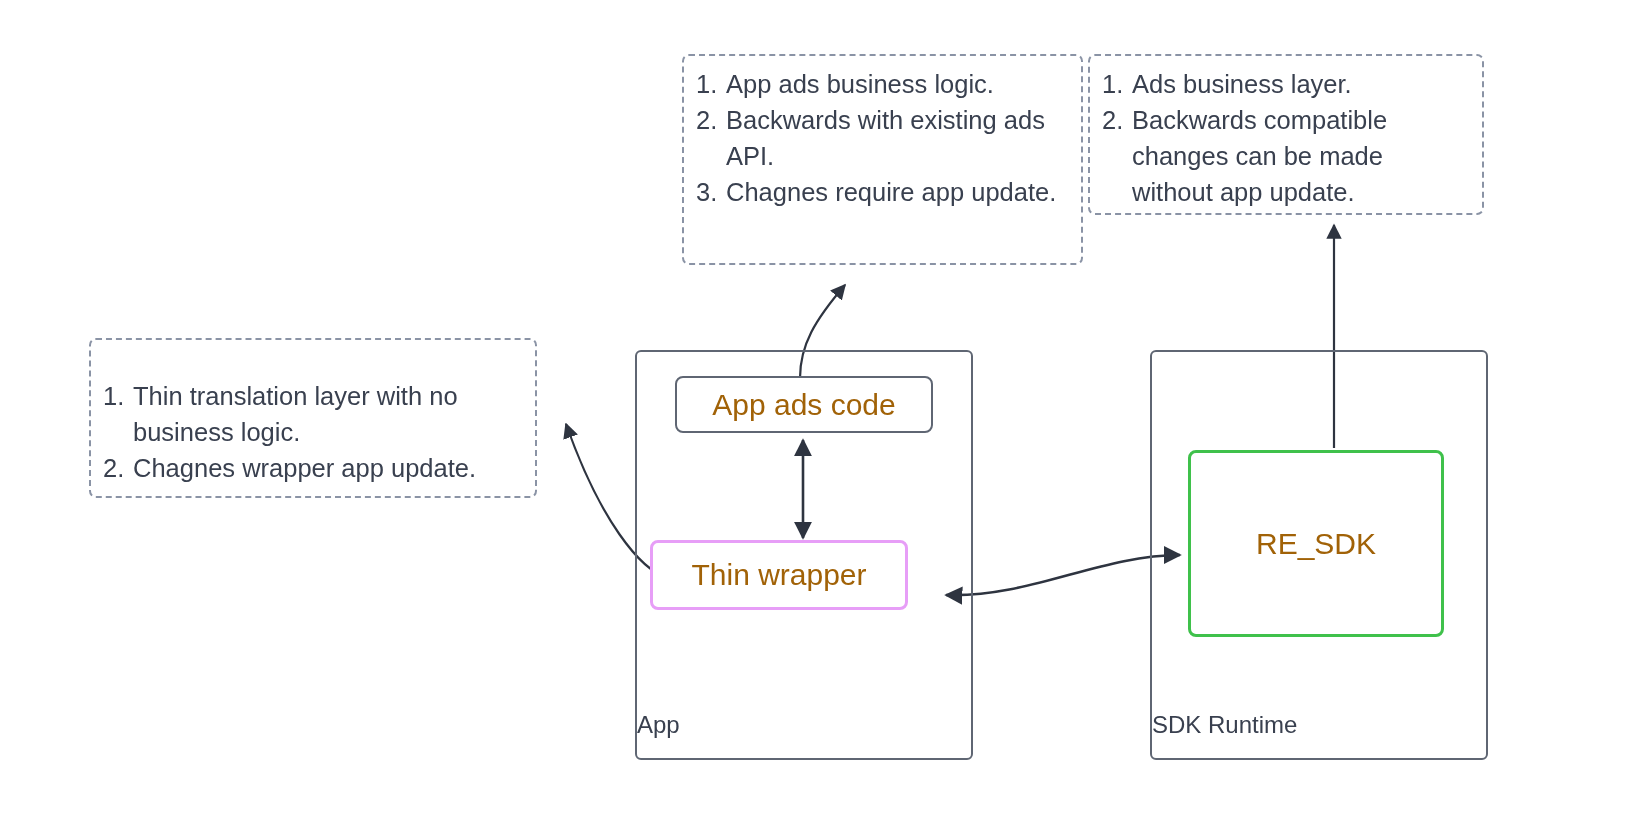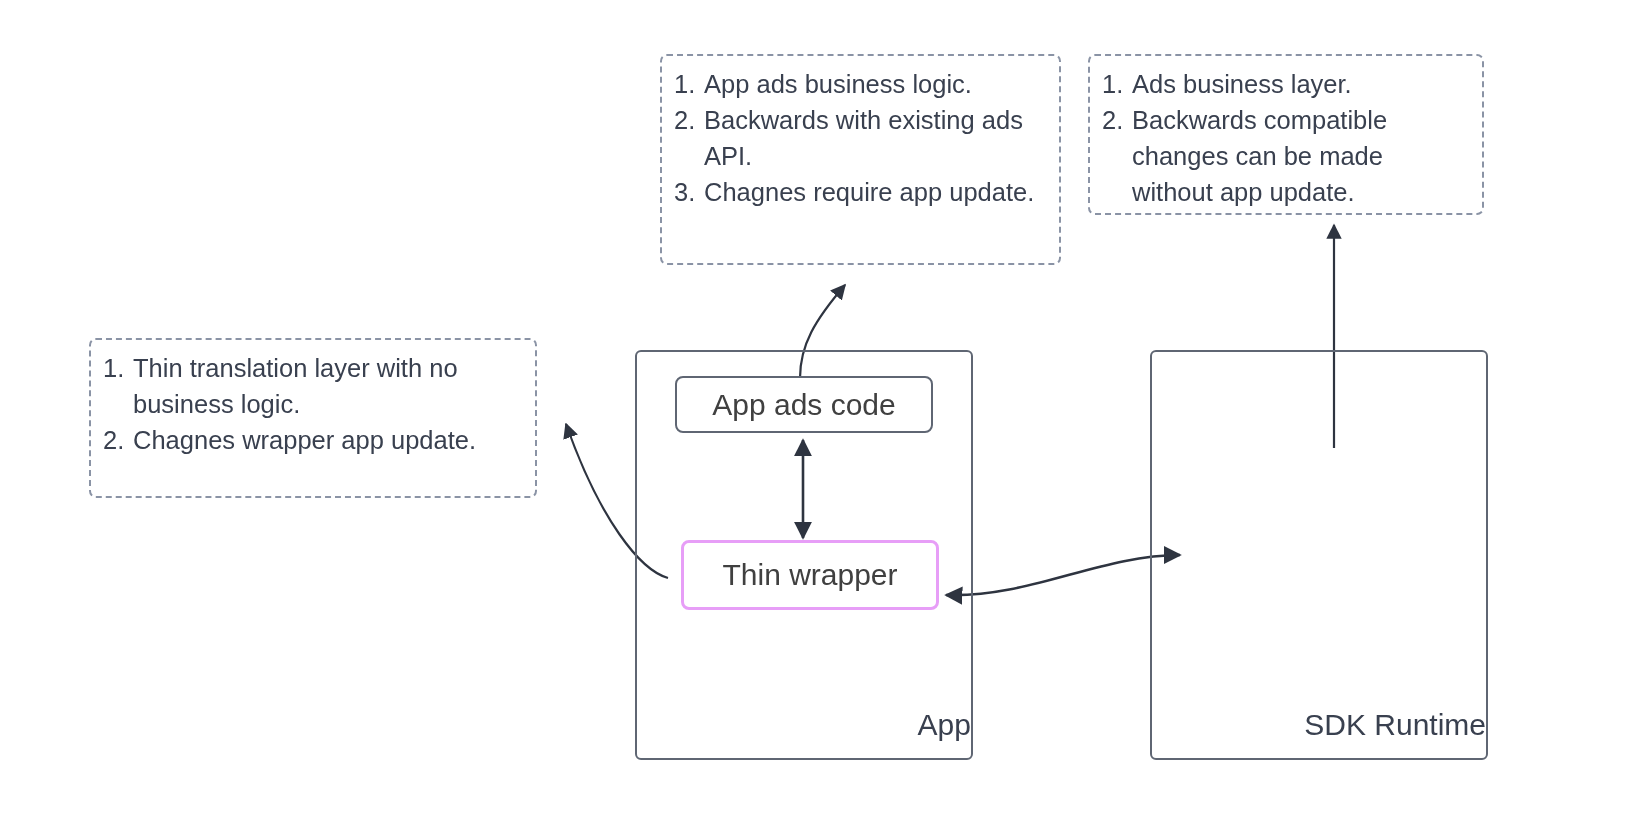--- a/index.html
+++ b/index.html
@@ -55,67 +55,67 @@
   .note li::before {
     content: counter(noteitem) ".";
     position: absolute;
     left: 0;
     top: 0;
     font-size: 25.5px;
     line-height: 36px;
     color: #39404f;
   }
 
-  #note-app-ads   { left: 660px; top: 54px;  width: 401px; height: 211px; }
+  #note-app-ads   { left: 682px; top: 54px;  width: 401px; height: 211px; }
   #note-sdk       { left: 1088px; top: 54px;  width: 396px; height: 161px; }
   #note-wrapper   { left: 89px;  top: 338px; width: 448px; height: 160px;
-                    display: flex; align-items: flex-start; }
+                    display: flex; align-items: flex-end; }
 
   
   .container-box {
     position: absolute;
     box-sizing: border-box;
     border: 2px solid #5f6673;
     border-radius: 6px;
     background: transparent;
   }
   #box-app         { left: 635px;  top: 350px; width: 338px; height: 410px; }
   #box-sdk-runtime { left: 1150px; top: 350px; width: 338px; height: 410px; }
 
   .container-label {
     position: absolute;
     left: 0;
     right: 0;
     bottom: 14px;
-    text-align: right;
-    font-size: 30px;
+    text-align: left;
+    font-size: 24px;
     line-height: 38px;
     color: #39404f;
   }
 
   
   .node {
     position: absolute;
     box-sizing: border-box;
     display: flex;
     align-items: center;
     justify-content: center;
     border-radius: 8px;
     background: #ffffff;
     font-size: 30px;
     line-height: 36px;
-    color: #404040;
+    color: #a16207;
     text-align: center;
   }
   #node-app-ads-code {
     left: 675px; top: 376px; width: 258px; height: 57px;
     border: 2px solid #5f6673;
   }
   #node-thin-wrapper {
-    left: 681px; top: 540px; width: 258px; height: 70px;
+    left: 650px; top: 540px; width: 258px; height: 70px;
     border: 3px solid #e79ef7;
   }
   #node-re-sdk {
     left: 1188px; top: 450px; width: 256px; height: 187px;
     border: 3px solid #3fc14b;
   }
 </style>
 </head>
 <body>
 
@@ -173,14 +173,17 @@
   </div>
 
   <div class="node" id="node-app-ads-code">
     <span>App ads code</span>
   </div>
 
   <div class="node" id="node-thin-wrapper">
     <span>Thin wrapper</span>
   </div>
 
+  <div class="node" id="node-re-sdk">
+    <span>RE_SDK</span>
+  </div>
 
 </div>
 
 </body></html>

